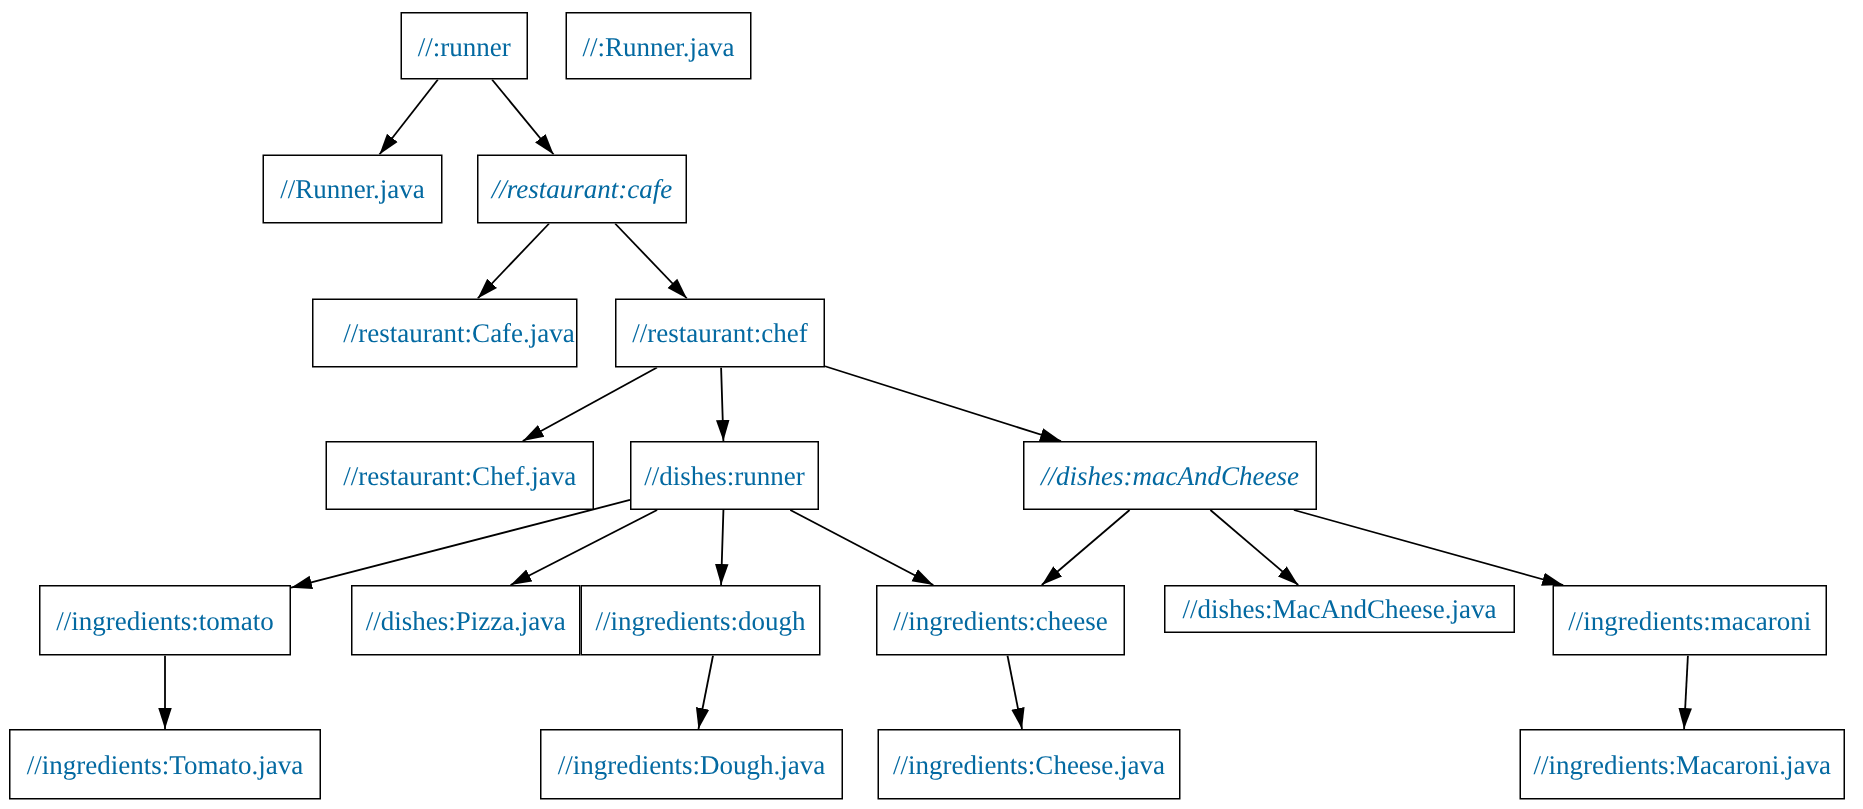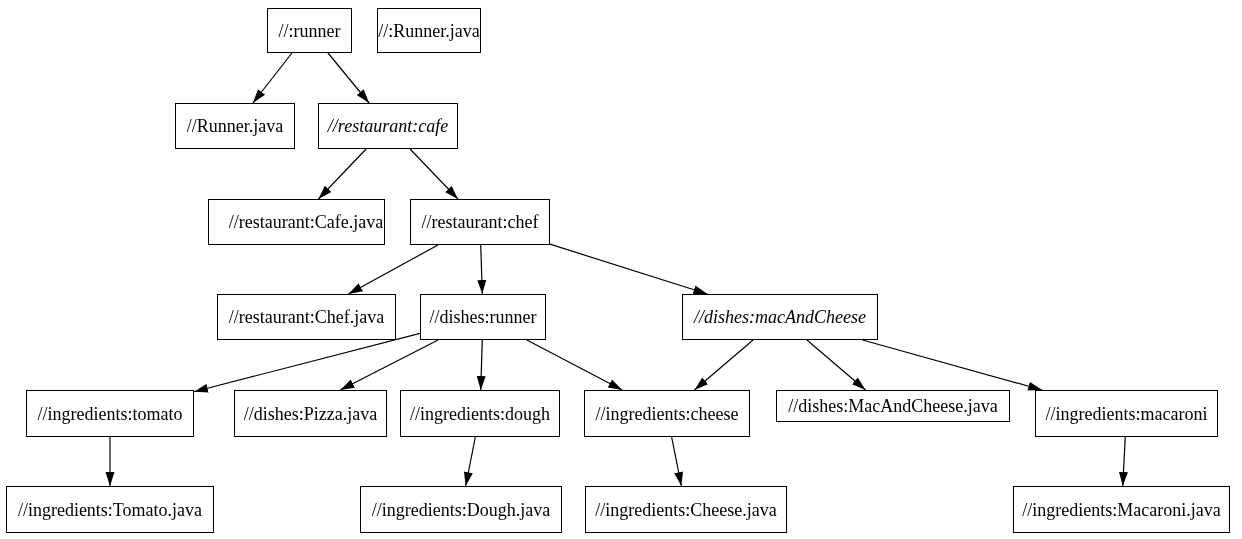--- a/index.html
+++ b/index.html
@@ -28,21 +28,21 @@
     box-sizing: border-box;
     background: #ffffff;
     border: 1px solid #000000;
     display: flex;
     align-items: center;
     justify-content: center;
     white-space: nowrap;
   }
   .node-label {
     font-size: 18px;
-    color: #000000;
+    color: #0369a1;
     line-height: 1;
   }
 </style>
 </head>
 <body>
 
 <div class="canvas">
   <svg class="edge-layer" width="1242" height="539" viewBox="0 0 1242 539" xmlns="http://www.w3.org/2000/svg">
     <defs>
       <marker id="arrowhead" markerUnits="userSpaceOnUse" markerWidth="14" markerHeight="10" viewBox="0 0 14 10" refX="14" refY="5" orient="auto">
@@ -67,21 +67,21 @@
         <line x1="110" y1="437" x2="110" y2="486" stroke="#000000" stroke-width="1.2" marker-end="url(#arrowhead)"></line>
         <line x1="475.3489583333333" y1="437" x2="465.6510416666667" y2="486" stroke="#000000" stroke-width="1.2" marker-end="url(#arrowhead)"></line>
         <line x1="671.6510416666666" y1="437" x2="681.3489583333334" y2="486" stroke="#000000" stroke-width="1.2" marker-end="url(#arrowhead)"></line>
         <line x1="1125.2760416666667" y1="437" x2="1122.7239583333333" y2="486" stroke="#000000" stroke-width="1.2" marker-end="url(#arrowhead)"></line>
       </g>
   </svg>
   <div id="node-layer">
       <div class="node" style="left: 267px; top: 8px; width: 85px; height: 45px; border-color: rgb(0, 0, 0); background: rgb(255, 255, 255);">
     <span class="node-label">//:runner</span>
   </div>
-      <div class="node" style="left: 377px; top: 8px; width: 104px; height: 45px; border-color: rgb(0, 0, 0); background: rgb(255, 255, 255);">
+      <div class="node" style="left: 377px; top: 8px; width: 124px; height: 45px; border-color: rgb(0, 0, 0); background: rgb(255, 255, 255);">
     <span class="node-label">//:Runner.java</span>
   </div>
       <div class="node" style="left: 175px; top: 103px; width: 120px; height: 46px; border-color: rgb(0, 0, 0); background: rgb(255, 255, 255);">
     <span class="node-label">//Runner.java</span>
   </div>
       <div class="node" style="left: 318px; top: 103px; width: 140px; height: 46px; border-color: rgb(0, 0, 0); background: rgb(255, 255, 255); font-style: italic;">
     <span class="node-label">//restaurant:cafe</span>
   </div>
       <div class="node" style="left: 208px; top: 199px; width: 177px; height: 46px; border-color: rgb(0, 0, 0); background: rgb(255, 255, 255); padding-left: 19px;">
     <span class="node-label">//restaurant:Cafe.java</span>
@@ -97,21 +97,21 @@
   </div>
       <div class="node" style="left: 682px; top: 294px; width: 196px; height: 46px; border-color: rgb(0, 0, 0); background: rgb(255, 255, 255); font-style: italic;">
     <span class="node-label">//dishes:macAndCheese</span>
   </div>
       <div class="node" style="left: 26px; top: 390px; width: 168px; height: 47px; border-color: rgb(0, 0, 0); background: rgb(255, 255, 255);">
     <span class="node-label">//ingredients:tomato</span>
   </div>
       <div class="node" style="left: 218px; top: 390px; width: 153px; height: 47px; border-color: rgb(0, 0, 0); background: rgb(255, 255, 255); margin-left: 16px;">
     <span class="node-label">//dishes:Pizza.java</span>
   </div>
-      <div class="node" style="left: 400px; top: 390px; width: 160px; height: 47px; border-color: rgb(0, 0, 0); background: rgb(255, 255, 255);">
+      <div class="node" style="left: 387px; top: 390px; width: 160px; height: 47px; border-color: rgb(0, 0, 0); background: rgb(255, 255, 255);">
     <span class="node-label">//ingredients:dough</span>
   </div>
       <div class="node" style="left: 584px; top: 390px; width: 166px; height: 47px; border-color: rgb(0, 0, 0); background: rgb(255, 255, 255);">
     <span class="node-label">//ingredients:cheese</span>
   </div>
       <div class="node" style="left: 776px; top: 390px; width: 234px; height: 32px; border-color: rgb(0, 0, 0); background: rgb(255, 255, 255);">
     <span class="node-label">//dishes:MacAndCheese.java</span>
   </div>
       <div class="node" style="left: 1035px; top: 390px; width: 183px; height: 47px; border-color: rgb(0, 0, 0); background: rgb(255, 255, 255);">
     <span class="node-label">//ingredients:macaroni</span>

